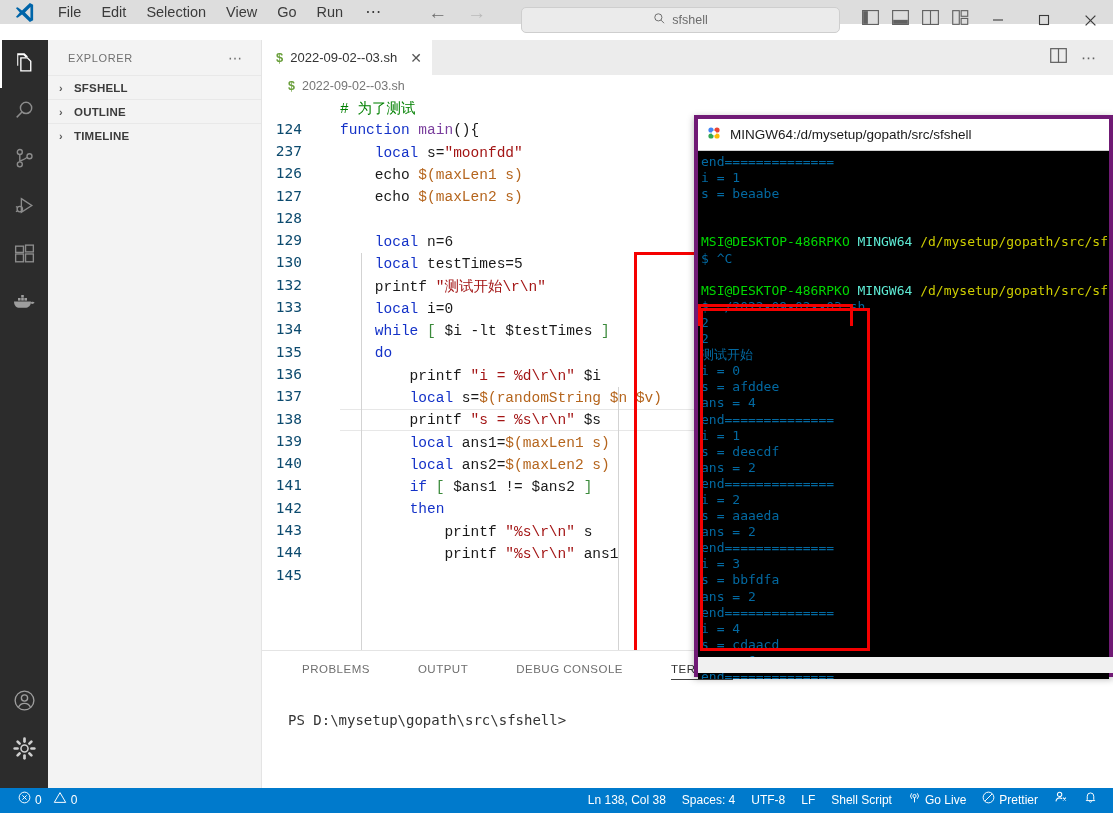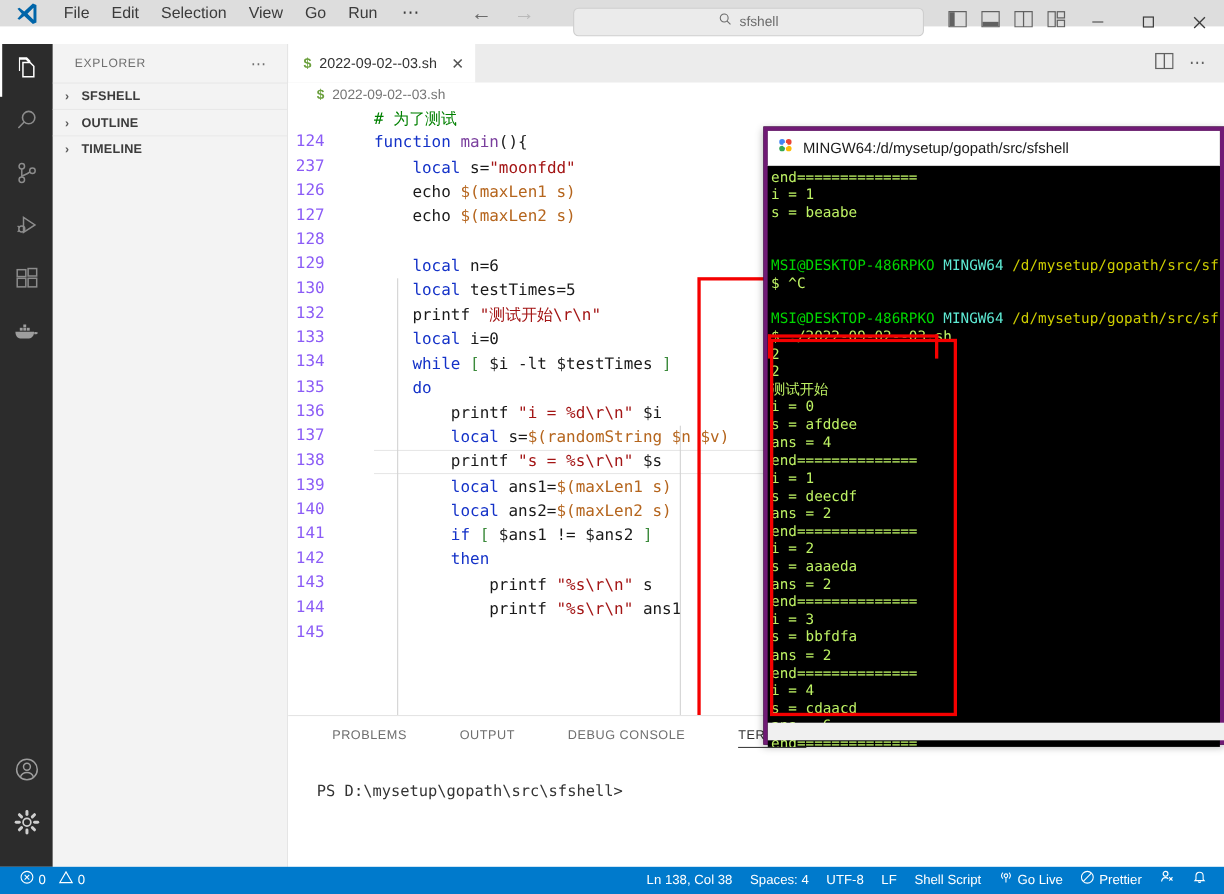--- a/index.html
+++ b/index.html
@@ -90,25 +90,25 @@
   .breadcrumb .shfile { color: #6a9f3c; font-weight: bold; }
 
   
   .codearea {
     position: absolute; left: 0; top: 57px; width: 851px; height: 553px;
     background: #ffffff; overflow: hidden;
   }
   .code-rows { position: relative; font-family: "DejaVu Sans Mono", monospace; font-size: 14.5px; }
   .code-row { height: 22.3px; display: flex; align-items: center; white-space: pre; }
   .lineno {
-    width: 56px; text-align: center; padding-right: 16px; color: #8b5cf6;
+    width: 56px; text-align: right; padding-right: 16px; color: #0c4a6e;
     font-size: 14.5px; flex: none; margin-top: 41px;
   }
   .gutter-fold { width: 22px; flex: none; }
-  .codetext { padding-left: 0px; }
+  .codetext { padding-left: 0px; font-family: Liberation Mono, monospace; }
   .kw { color: #1432c8; }
   .cmt { color: #008000; }
   .str { color: #a31515; }
   .fn  { color: #7a3e9d; }
   .var { color: #b5651d; }
   .plain { color: #1a1a1a; }
   .brk { color: #3b8a3b; }
   .indent-guide {
     position: absolute; width: 1px; background: #d3d3d3;
   }
@@ -167,21 +167,21 @@
   .mingw-title .ttl { font-size: 13.5px; color: #1a1a1a; }
   .mingw-body {
     position: relative; height: 528px; background: #000000; overflow: hidden;
     font-family: "DejaVu Sans Mono", monospace; font-size: 13px; line-height: 16.1px;
     padding: 3px 0 0 3px;
   }
   .tline { white-space: pre; color: #c8c8c8; }
   .t-green { color: #00d700; }
   .t-magenta { color: #5eead4; }
   .t-yellow { color: #cdcd00; }
-  .t-white { color: #bef264; }
+  .t-white { color: #0369a1; }
   .redbox-term {
     position: absolute; left: 2px; top: 157px; width: 170px; height: 343px;
     border: 3px solid #f50000; pointer-events: none; z-index: 8;
   }
   .redbox-cmd {
     position: absolute; left: 0px; top: 153px; width: 155px; height: 22px;
     border: 3px solid #f50000; border-bottom: none; pointer-events: none; z-index: 9;
   }
   .mingw-stripe {
     position: absolute; left: 0; bottom: 0; width: 419px; height: 16px; background: #f0f0f0;

